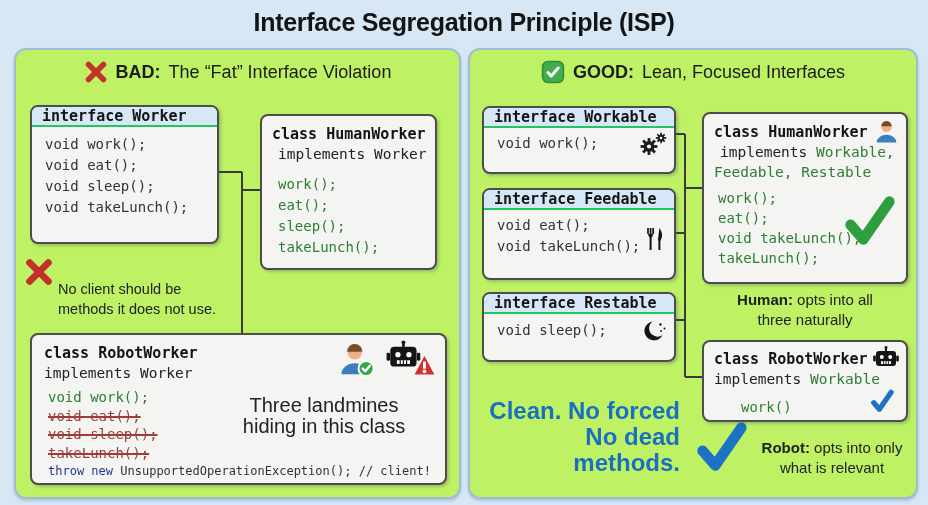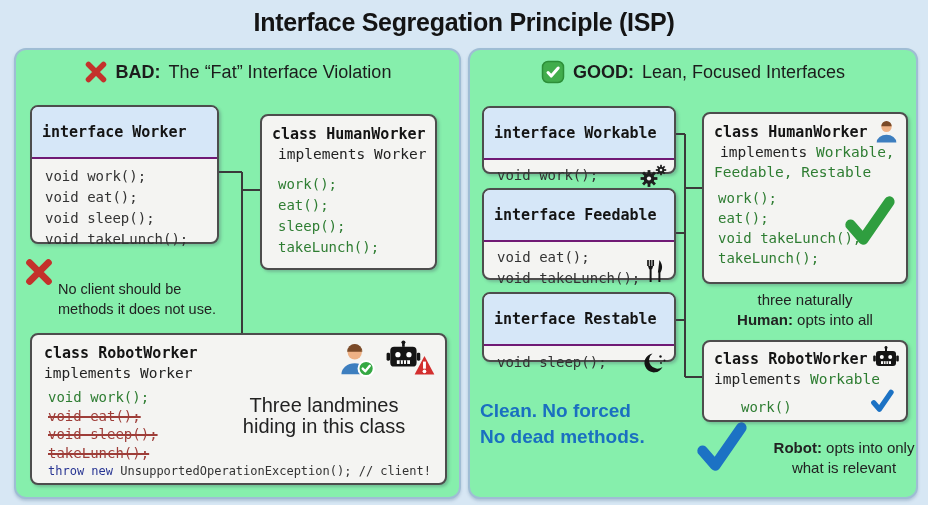--- a/index.html
+++ b/index.html
@@ -1,48 +1,48 @@
 <!DOCTYPE html>
 <html><head>
 <meta charset="utf-8">
 <style>
   html,body{margin:0;padding:0;background:#d7e7f4;}
   .stage{position:relative;width:928px;height:505px;background:#d7e7f4;overflow:hidden;
          font-family:"Liberation Sans",sans-serif;color:#1b1b1b;}
   .title{position:absolute;top:8px;left:0;width:100%;text-align:center;
          font-size:25px;font-weight:bold;color:#141414;letter-spacing:-0.3px;}
-  .panel{position:absolute;top:48px;height:447px;background:#86efac;
+  .panel{position:absolute;top:48px;height:447px;background:#bef264;
          border:2px solid #9fbdd4;border-radius:12px;
          box-shadow:0 2px 3px rgba(100,130,160,.35);}
   .panel-bad{left:14px;width:443px;}
   .panel-good{left:468px;width:446px;}
   .panel-header{position:absolute;top:10px;left:0;width:100%;display:flex;
                 justify-content:center;align-items:center;gap:8px;font-size:18px;color:#1c1c1c;}
   .hdr-label{font-weight:bold;}
   .conn{position:absolute;inset:0;z-index:1;pointer-events:none;}
   .uml{position:absolute;z-index:2;background:#f4f4f2;border:2px solid #4d4d4d;border-radius:8px;
        box-shadow:2px 2px 3px rgba(70,80,95,.3);}
-  .uml-head{background:#d6e7f8;border-bottom:2px solid #701a75;border-radius:6px 6px 0 0;
+  .uml-head{background:#d6e7f8;border-bottom:2px solid #22c55e;border-radius:6px 6px 0 0;
             font-family:"DejaVu Sans Mono",monospace;font-weight:bold;font-size:15px;
-            color:#141414;padding:16px 10px;white-space:nowrap;}
+            color:#141414;padding:0 10px;white-space:nowrap;}
   .uml-body{position:relative;padding:7px 10px 6px 13px;}
   .code{font-family:"DejaVu Sans Mono",monospace;font-size:14px;line-height:21px;
         color:#333;white-space:nowrap;}
   .code-sm{font-family:"DejaVu Sans Mono",monospace;font-size:14px;line-height:18.5px;
         color:#333;white-space:nowrap;}
   .mono-title{font-family:"DejaVu Sans Mono",monospace;font-weight:bold;font-size:15px;
         line-height:20px;color:#141414;white-space:nowrap;}
   .mono-line{font-family:"DejaVu Sans Mono",monospace;font-size:14.5px;line-height:20px;
         color:#222;white-space:nowrap;}
   .green{color:#2e7d32;}
   .struck{color:#9e3d38;text-decoration:line-through;text-decoration-thickness:2px;}
   .navy{color:#283593;}
   .note-text{font-size:14.5px;line-height:20px;color:#222;margin-top:28px;}
   .caption{font-size:15.5px;line-height:20px;color:#222;text-align:center;}
-  .summary{font-size:19px;line-height:26px;font-weight:bold;color:#1a6fc0;text-align:left;}
+  .summary{font-size:24px;line-height:26px;font-weight:bold;color:#1a6fc0;text-align:right;}
   .abs{position:absolute;}
   .body-icon{position:absolute;right:6px;top:50%;transform:translateY(-50%);}
 </style>
 </head>
 <body>
 
 <div class="stage">
 
   <div class="title">Interface Segregation Principle (ISP)</div>
 
@@ -230,22 +230,22 @@
         <div class="code-sm green" style="line-height:20px;">eat();</div>
         <div class="code-sm green" style="line-height:20px;">void takeLunch();</div>
         <div class="code-sm green" style="line-height:20px;">takeLunch();</div>
       </div>
       <svg class="abs" style="right:8px;top:78px;" width="58" height="58" viewBox="0 0 60 60">
         <path d="M11 34 L24 49 L51 10" fill="none" stroke="#2f9e3f" stroke-width="11" stroke-linecap="round" stroke-linejoin="round"></path>
       </svg>
     </div>
 
     <div class="abs caption" style="left:232px;top:240px;width:206px;font-size:15px;line-height:20px;">
+      <div><b>Human:</b><span> opts into all</span></div>
       <div>three naturally</div>
-      <div><b>Human:</b><span> opts into all</span></div>
     </div>
 
     <div class="uml" style="left:232px;top:290px;width:206px;height:82px;padding:7px 10px;box-sizing:border-box;">
       <div class="mono-title">class RobotWorker</div>
       <svg class="abs" style="top:4px;right:5px;" width="30" height="26" viewBox="0 0 28 26">
         <rect x="13" y="0.6" width="2" height="4.4" fill="#141414"></rect>
         <circle cx="14" cy="1.6" r="1.5" fill="#141414"></circle>
         <rect x="1.2" y="9.5" width="2.6" height="6" rx="1" fill="#141414"></rect>
         <rect x="24.2" y="9.5" width="2.6" height="6" rx="1" fill="#141414"></rect>
         <rect x="4" y="5" width="20" height="15" rx="3" fill="#141414"></rect>
@@ -263,18 +263,18 @@
 
     <div class="abs summary" style="left:10px;top:348px;width:200px;">
       <div>Clean. No forced</div>
       <div>No dead methods.</div>
     </div>
 
     <svg class="abs" style="left:222px;top:368px;" width="58" height="58" viewBox="0 0 60 60">
       <path d="M11 34 L24 49 L51 10" fill="none" stroke="#1c72c4" stroke-width="11" stroke-linecap="round" stroke-linejoin="round"></path>
     </svg>
 
-    <div class="abs caption" style="left:296px;top:388px;width:156px;font-size:15px;line-height:20px;">
+    <div class="abs caption" style="left:284px;top:388px;width:156px;font-size:15px;line-height:20px;">
       <div><b>Robot:</b><span> opts into only</span></div>
       <div>what is relevant</div>
     </div>
   </section>
 </div>
 
 </body></html>

